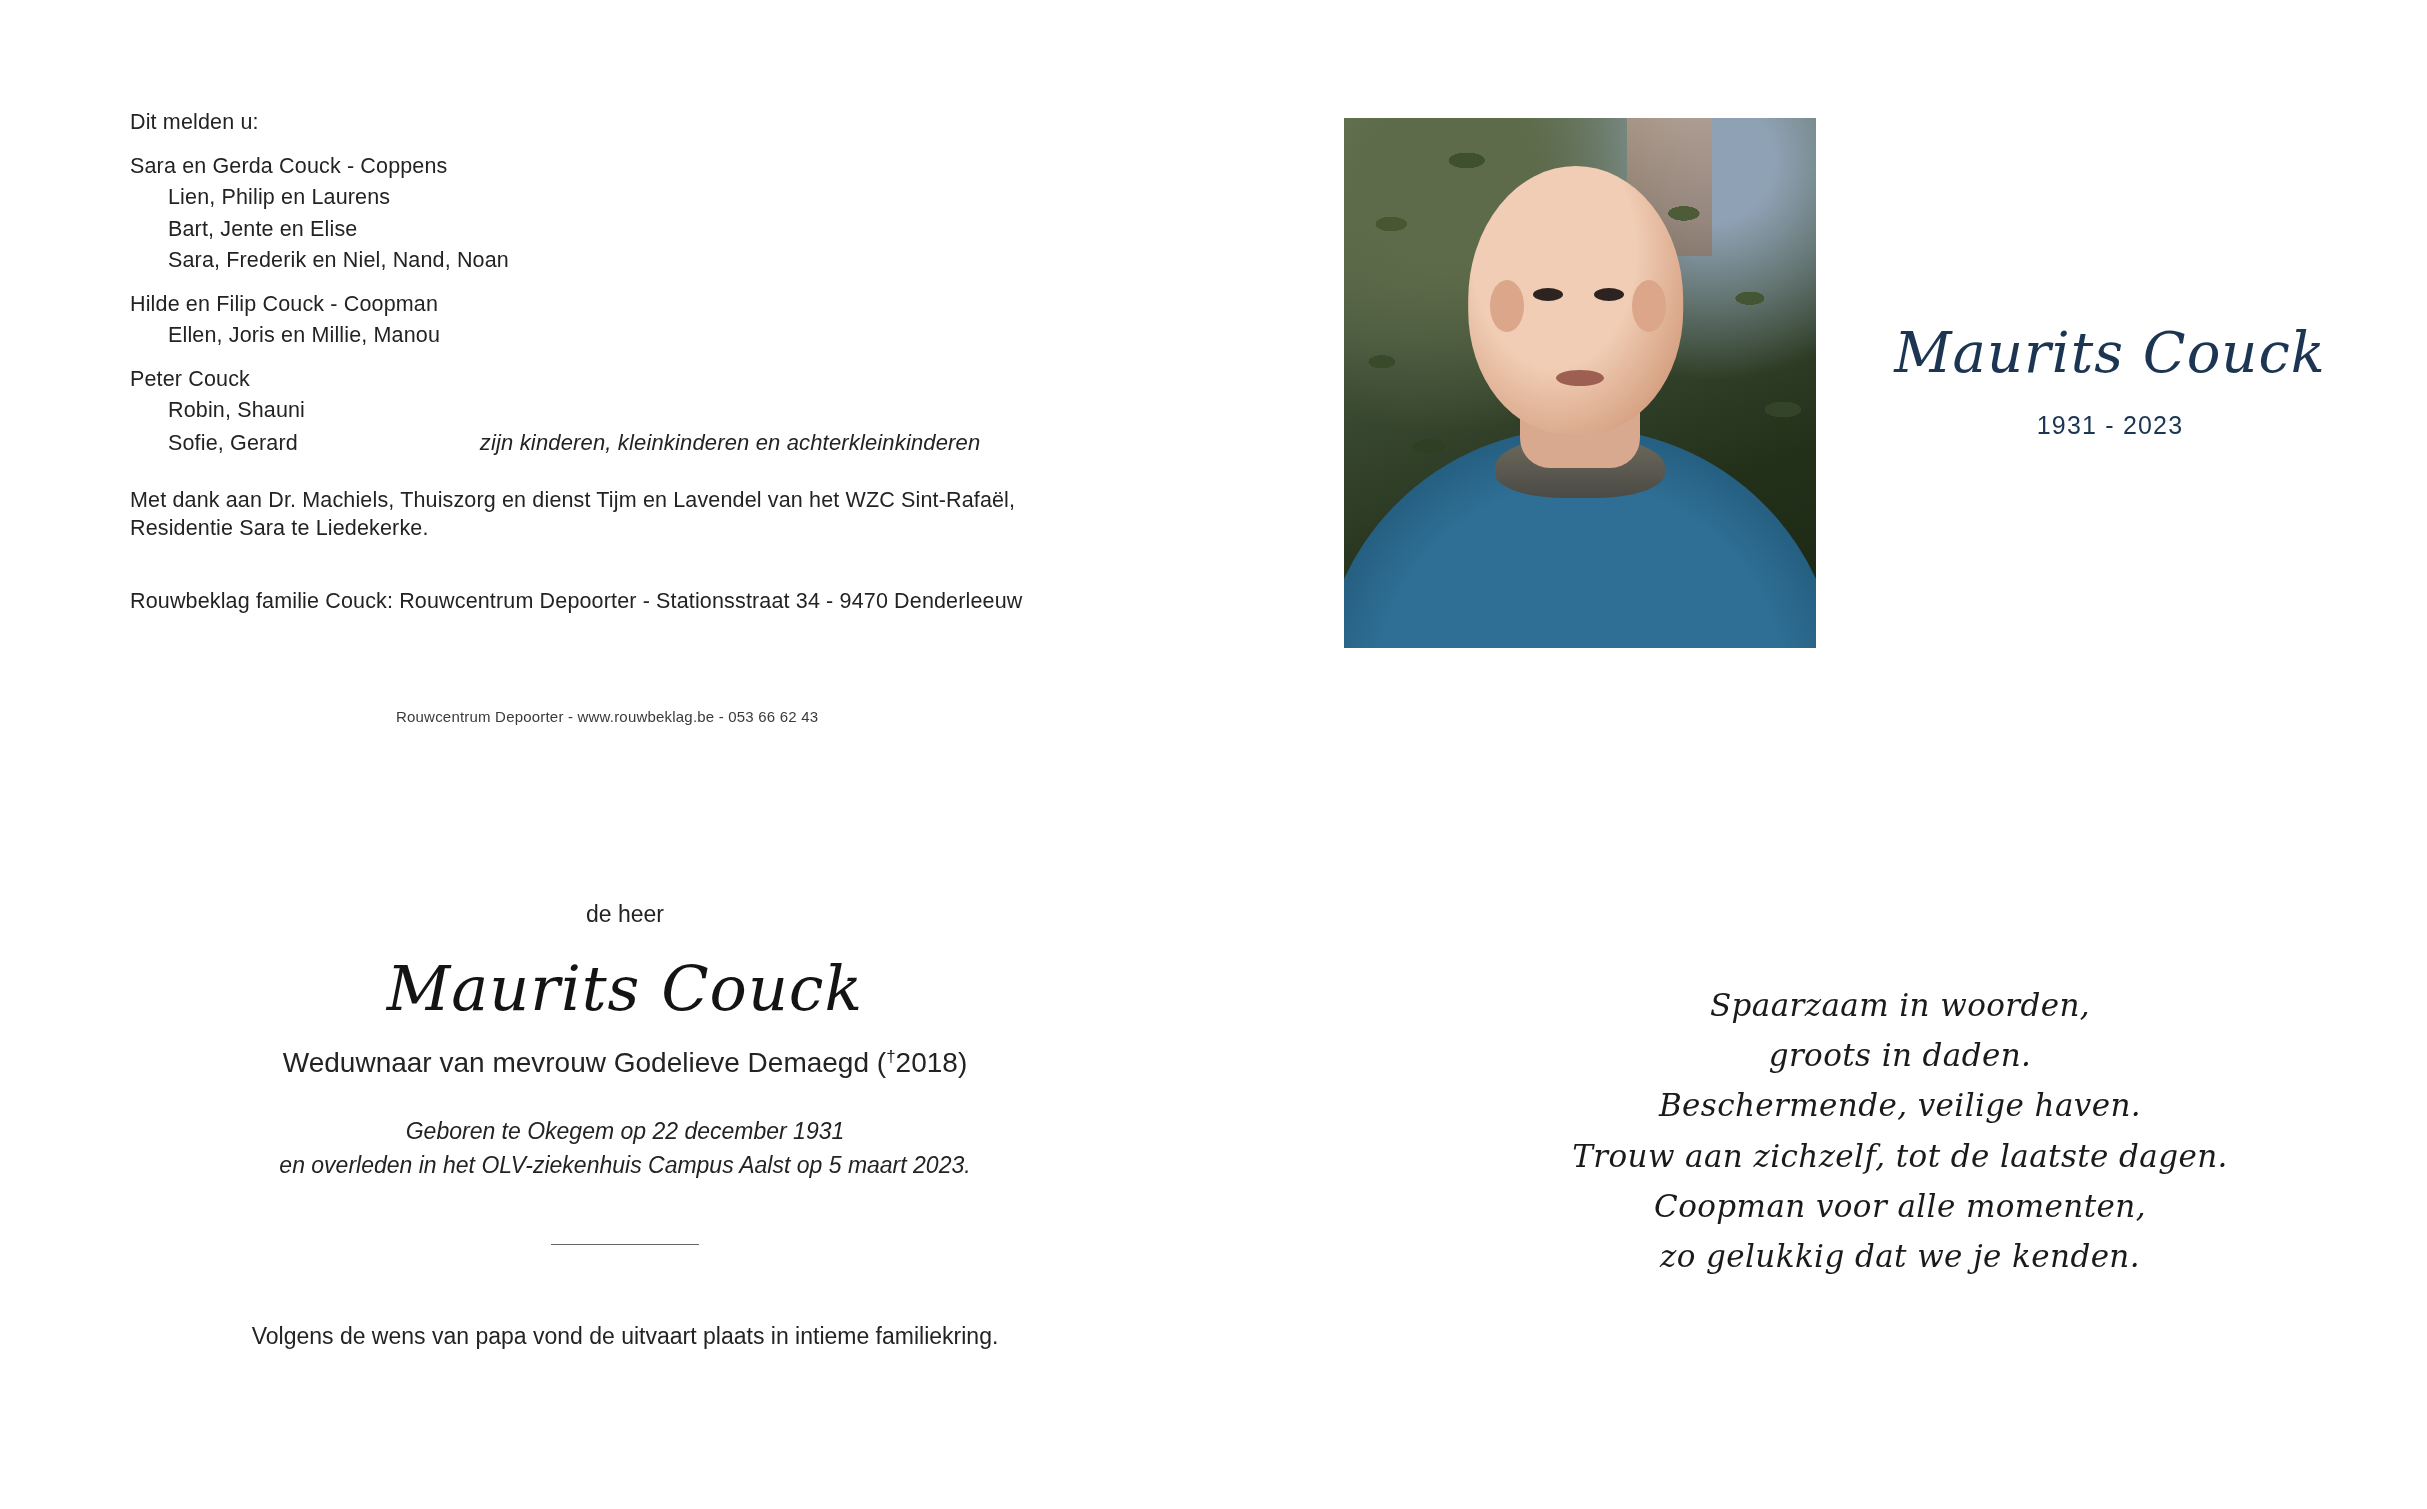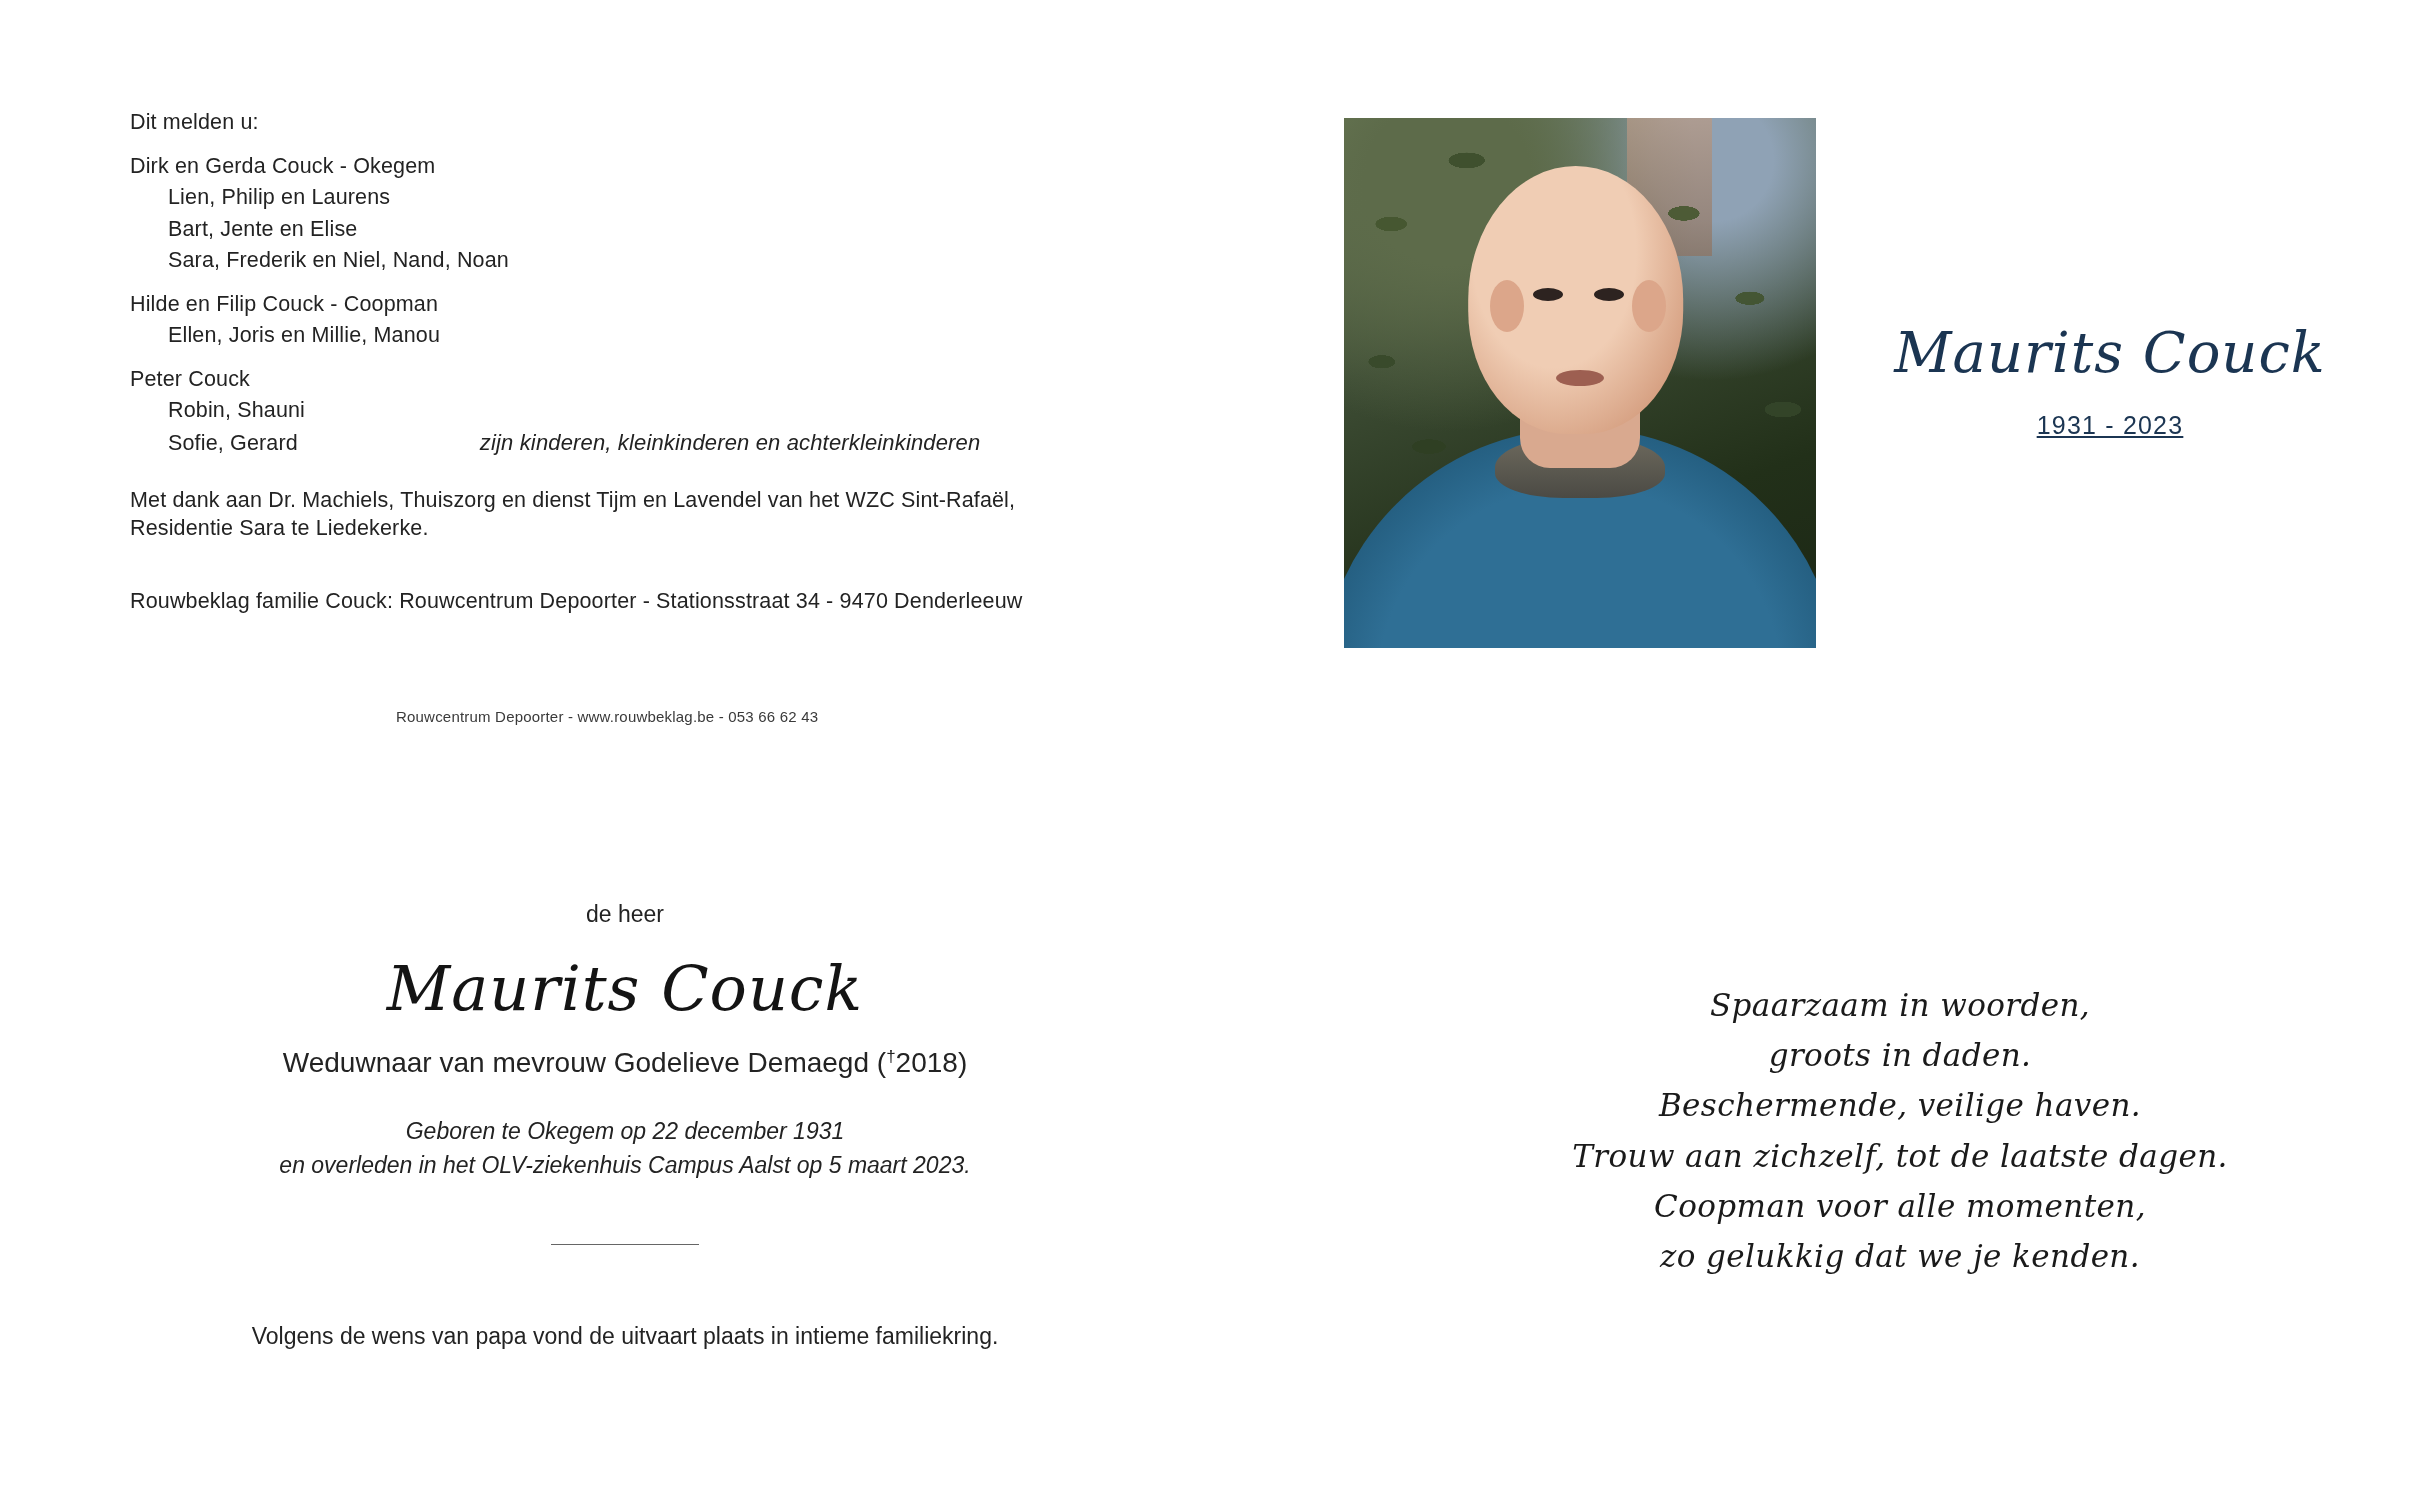--- a/index.html
+++ b/index.html
@@ -197,21 +197,20 @@
     font-size: 56px;
     color: #1b3552;
     letter-spacing: 1px;
     white-space: nowrap;
   }
   .years-top {
     margin-top: 26px;
     font-size: 25px;
     color: #1b3552;
     letter-spacing: 1.2px;
-    text-decoration: underline;
   }
 
   
   .memorial {
     position: absolute;
     left: 180px;
     top: 880px;
     width: 890px;
     text-align: center;
     color: #232323;
@@ -265,21 +264,21 @@
   .poem div { white-space: nowrap; }
 </style>
 </head>
 <body>
 
 <div class="page">
 
   <div class="notice">
     <div class="ln">Dit melden u:</div>
 
-    <div class="ln gap-before">Dirk en Gerda Couck - Okegem</div>
+    <div class="ln gap-before">Sara en Gerda Couck - Coppens</div>
     <div class="ln indent">Lien, Philip en Laurens</div>
     <div class="ln indent">Bart, Jente en Elise</div>
 
     <div class="ln indent">Sara, Frederik en Niel, Nand, Noan</div>
     <div class="ln gap-before">Hilde en Filip Couck - Coopman</div>
     <div class="ln indent">Ellen, Joris en Millie, Manou</div>
 
     <div class="ln gap-before">Peter Couck</div>
     <div class="ln indent">Robin, Shauni</div>
 

